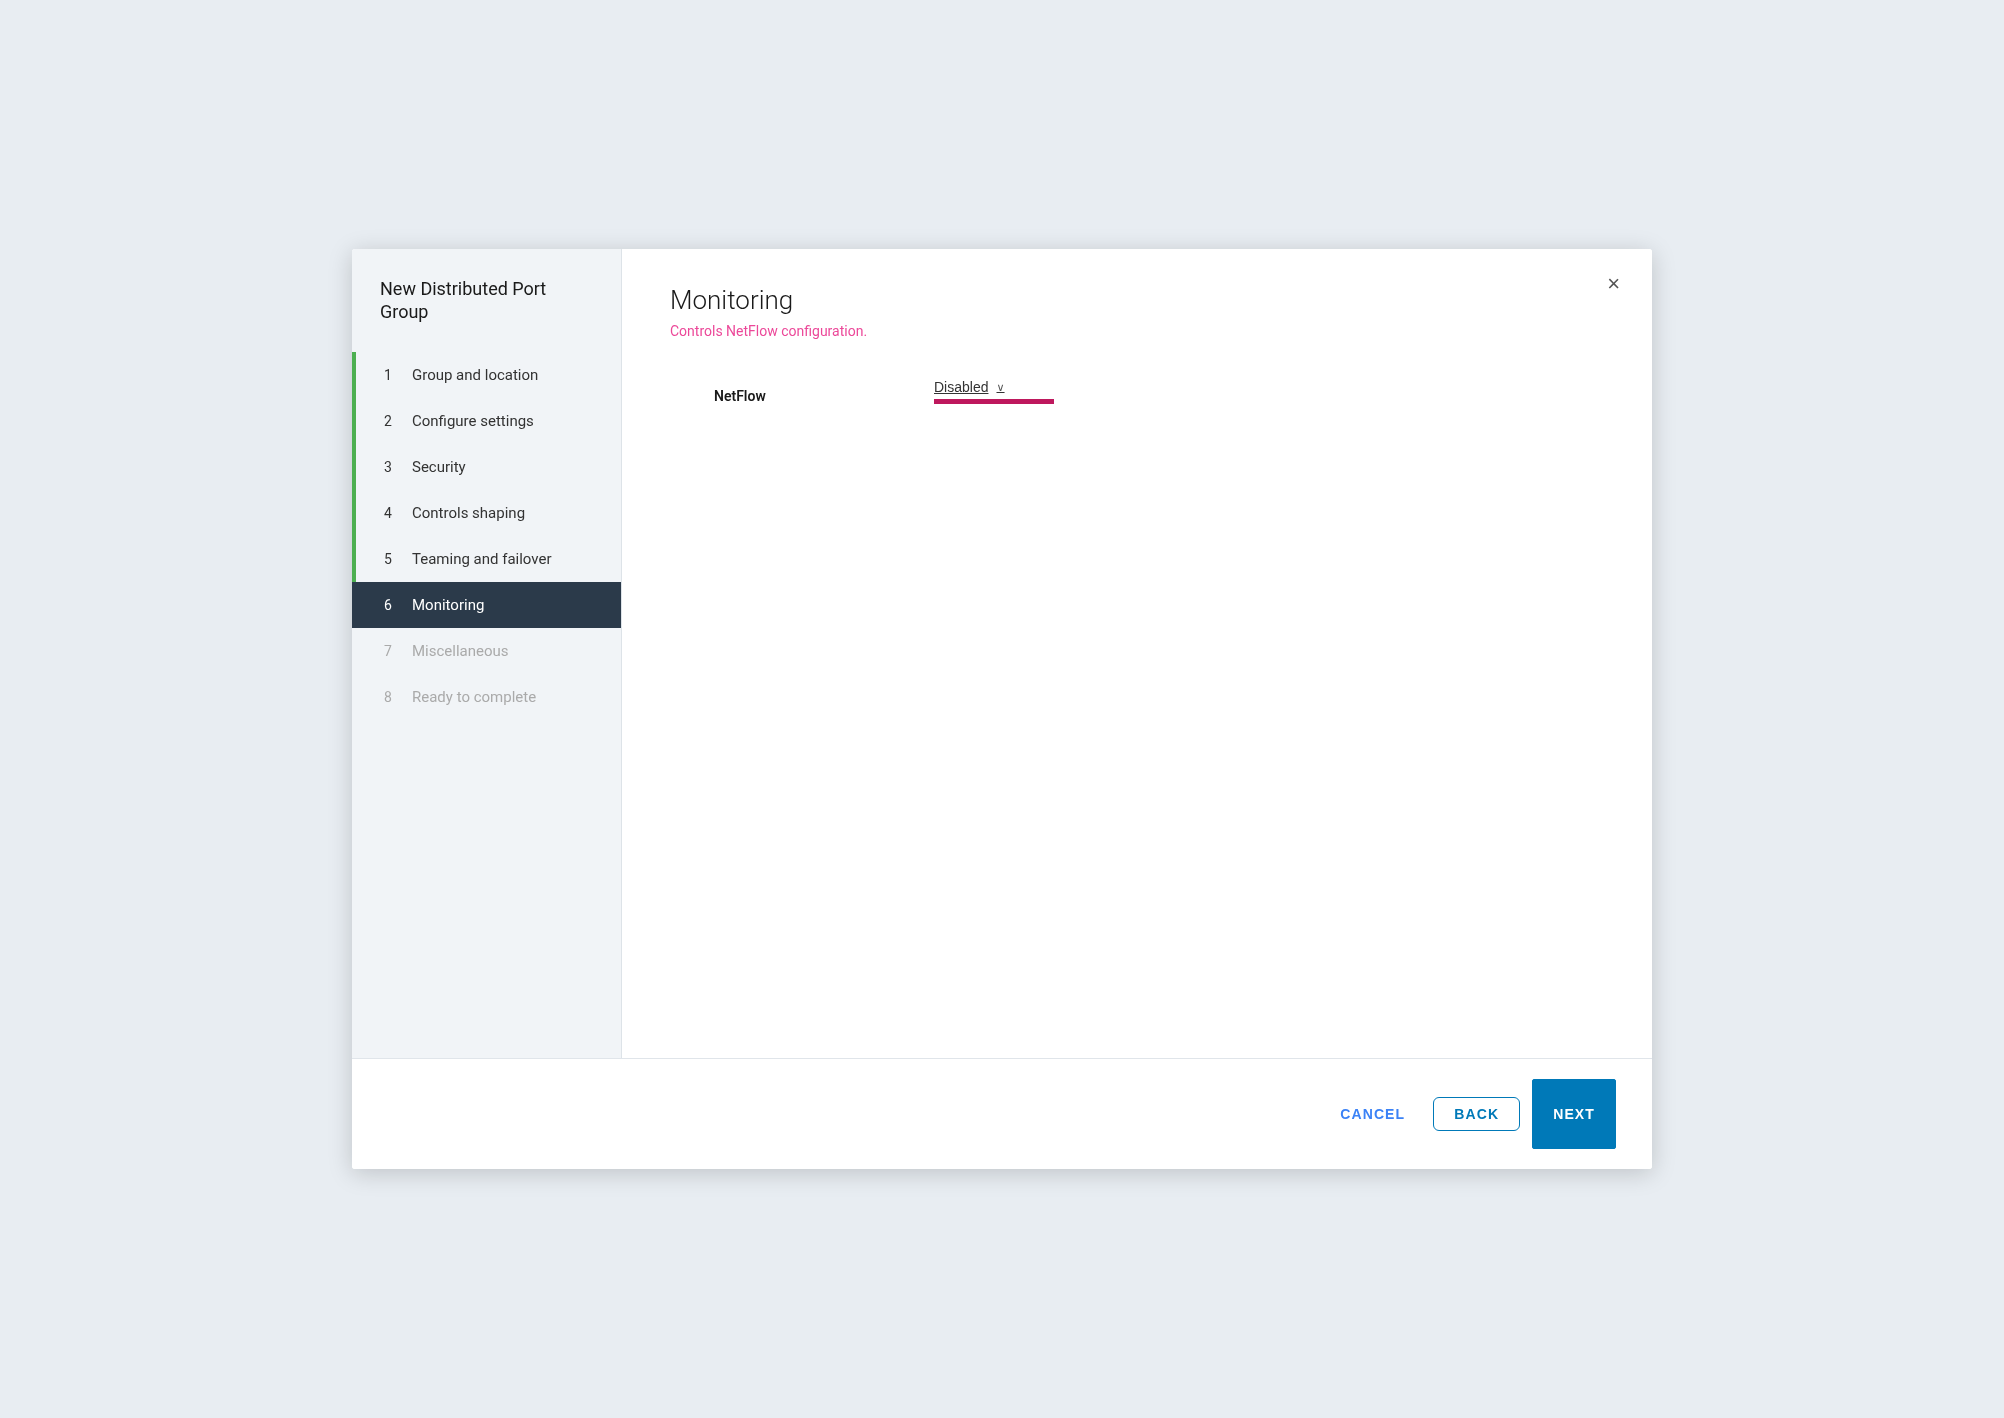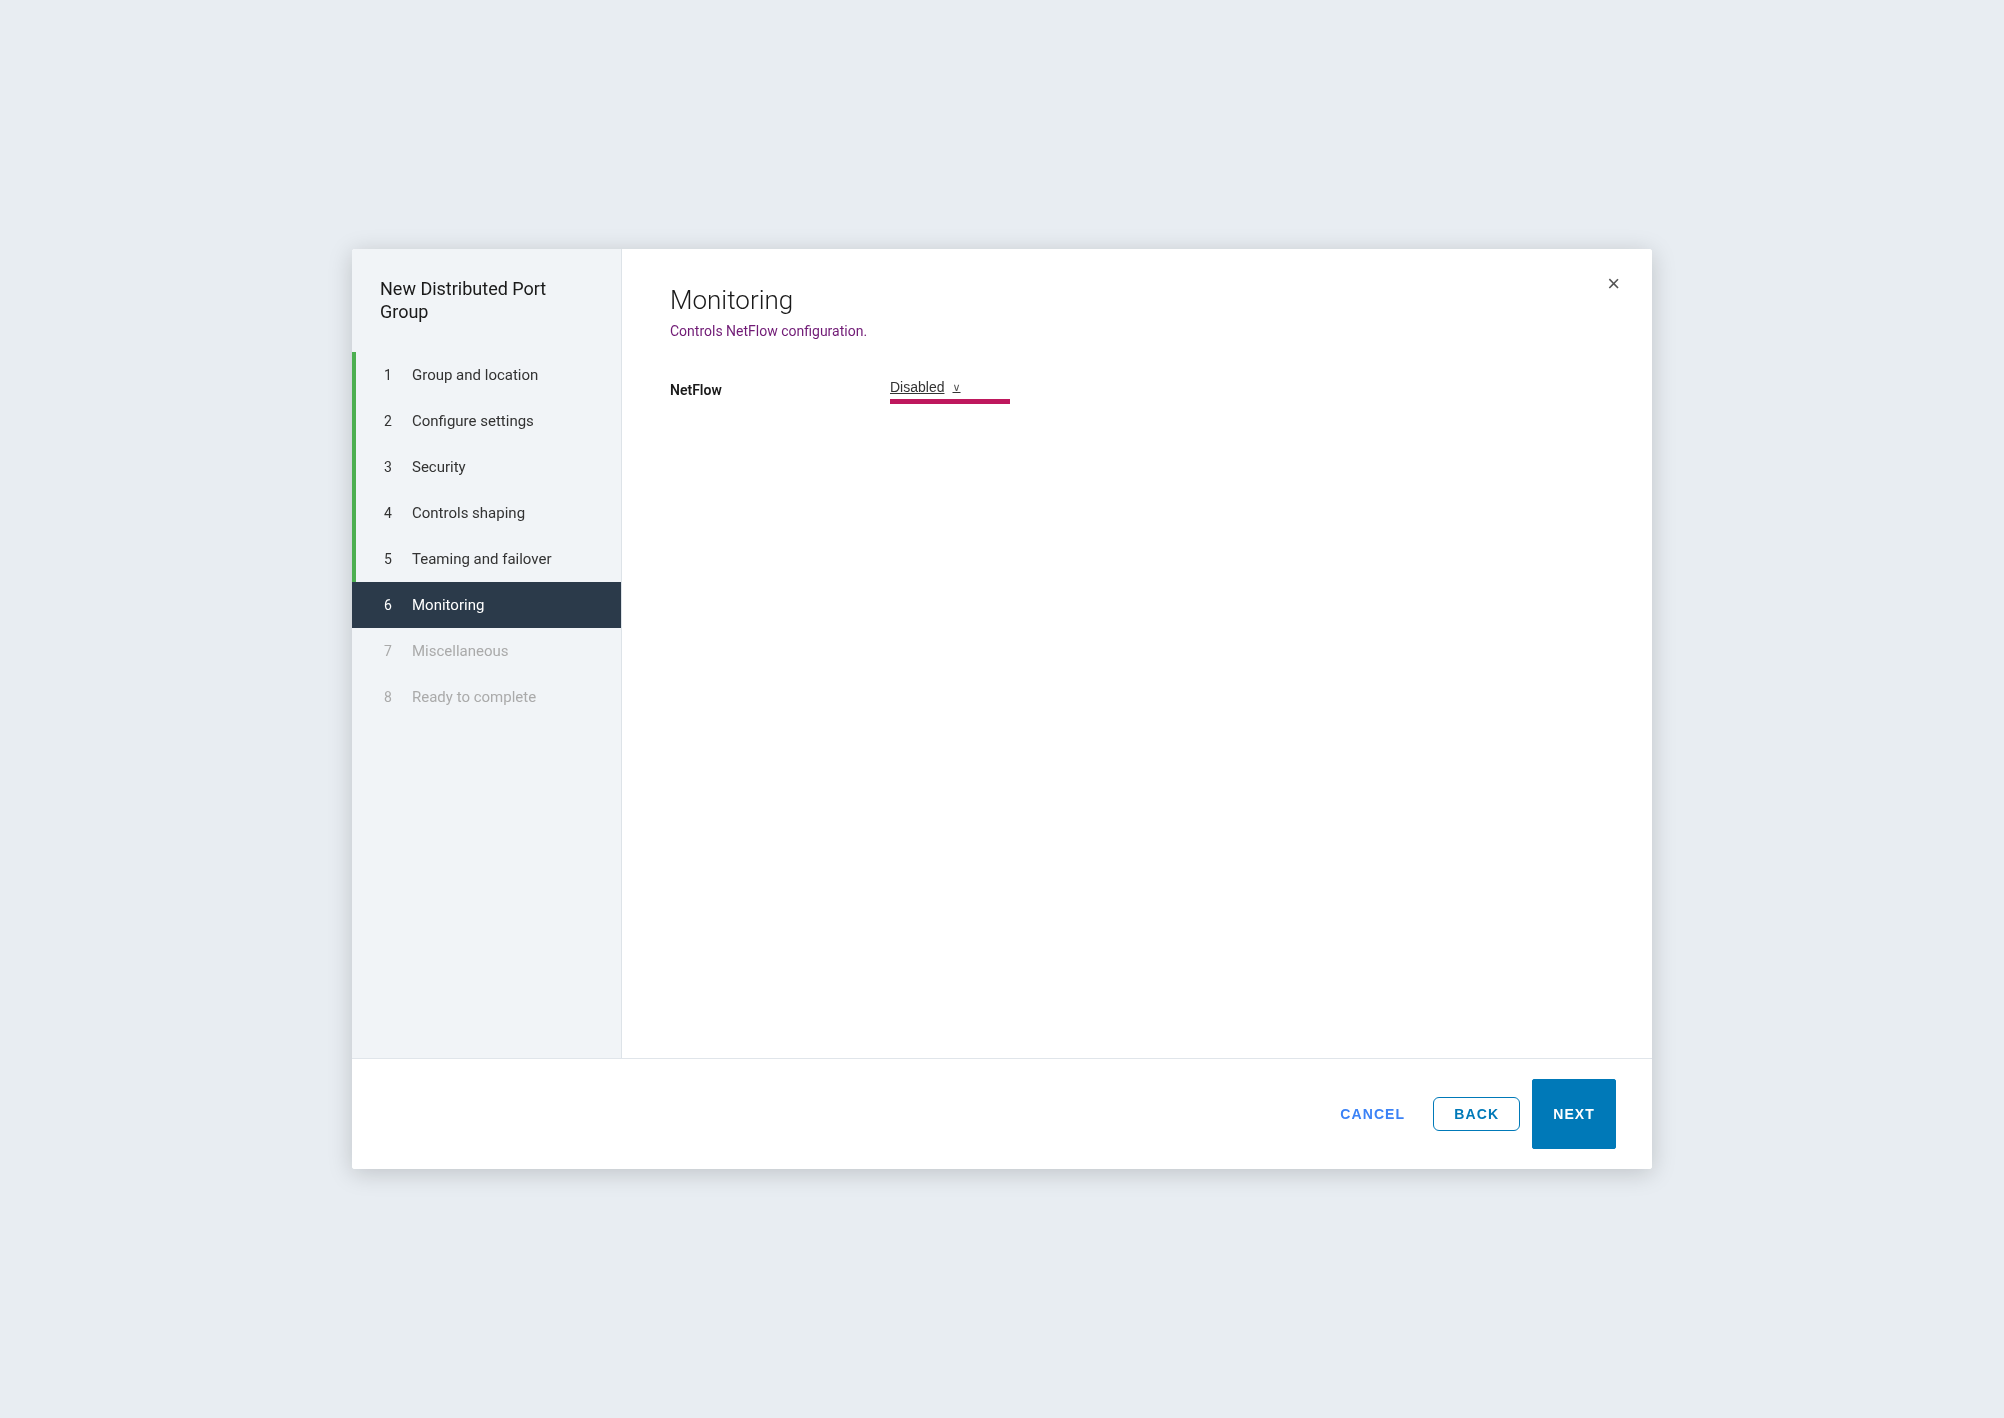--- a/index.html
+++ b/index.html
@@ -101,27 +101,28 @@
       padding: 4px 8px;
     }
     .page-title {
       font-size: 26px;
       font-weight: 300;
       color: #1a1a1a;
       margin-bottom: 8px;
     }
     .page-desc {
       font-size: 14px;
-      color: #701a75;
+      color: #ec4899;
       margin-bottom: 36px;
     }
     .form-row {
       display: flex;
-      align-items: center;
+      align-items: flex-end;
       margin-bottom: 24px;
+      margin-left: 44px;
     }
     .form-label {
       width: 220px;
       font-size: 14px;
       font-weight: 600;
       color: #1a1a1a;
       flex-shrink: 0;
     }
     .form-control-wrap {
       display: flex;

